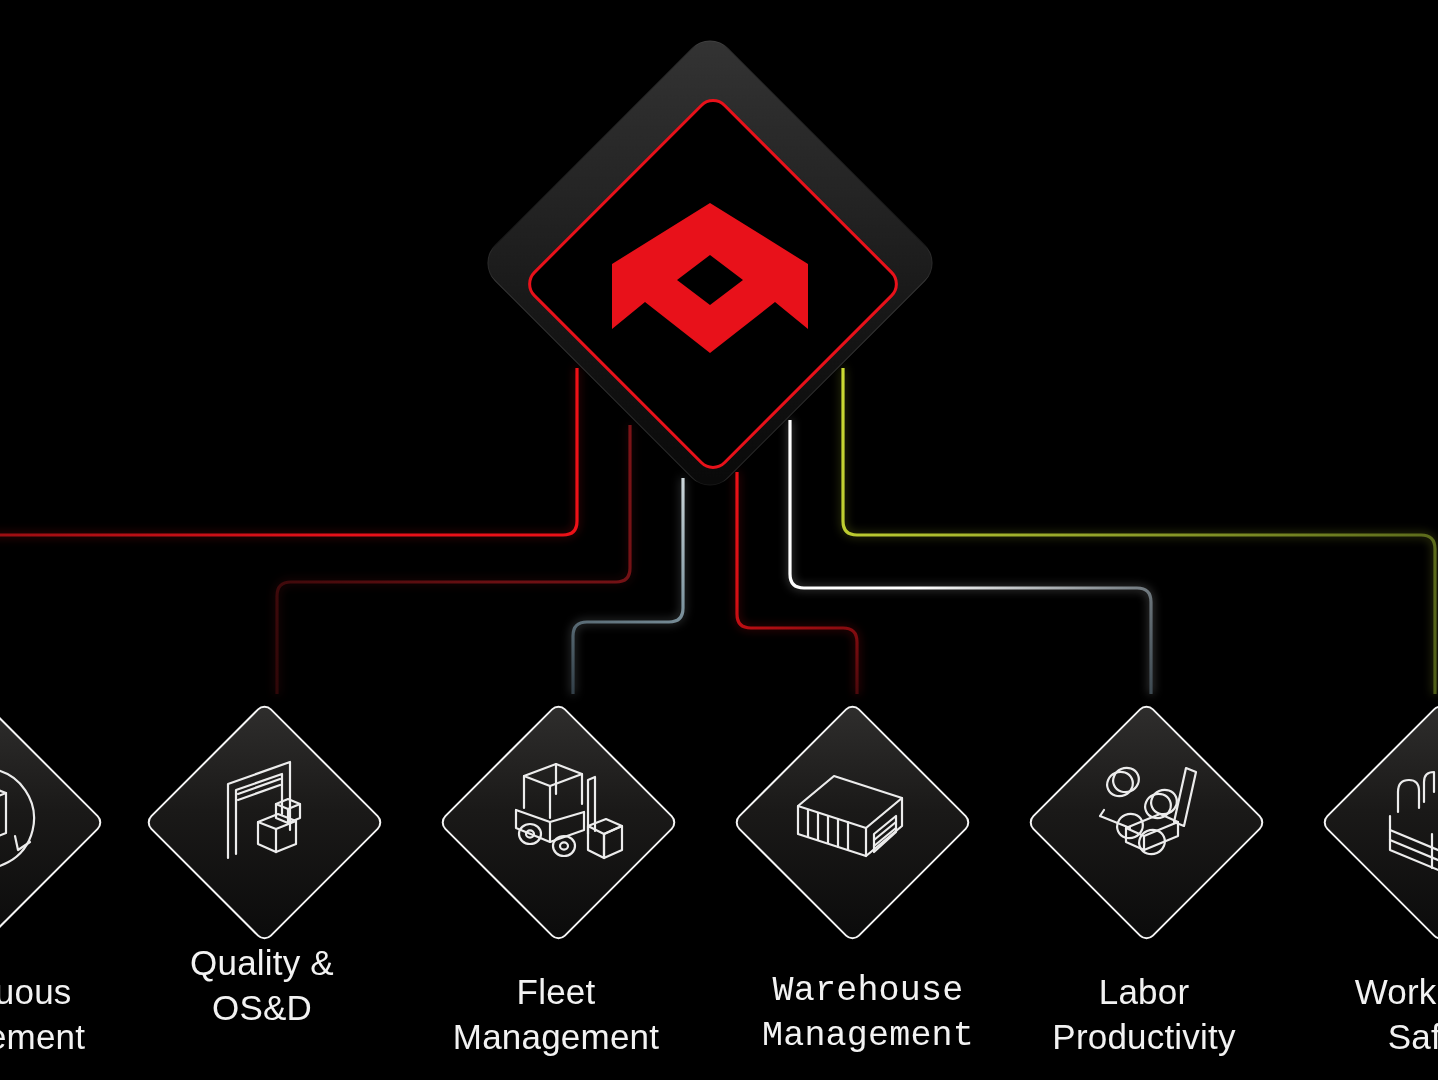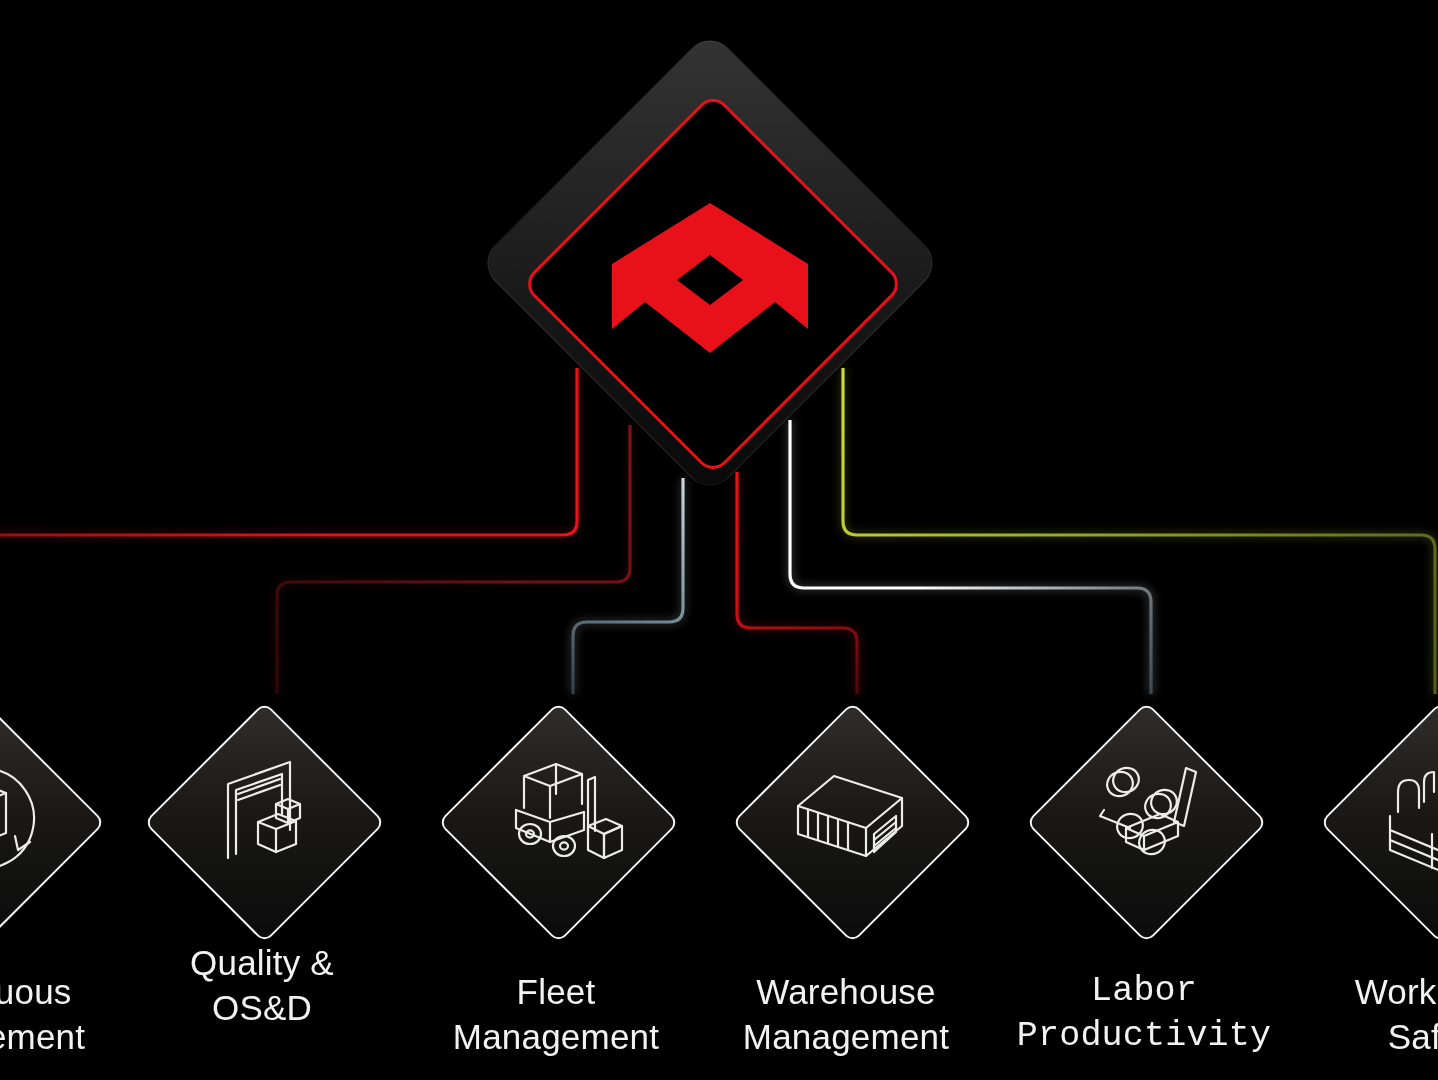--- a/index.html
+++ b/index.html
@@ -139,40 +139,40 @@
   <div class="node">
     <div class="tile" style="left: 766.5px; top: 736.5px;"></div>
     <svg class="node-icon" width="170" height="170" viewBox="-85 -85 170 170" style="left: 765px; top: 735px;">
     <path d="M-52,-14 L-16,-44 L52,-22 L16,8 Z"></path>
     <path d="M-52,-14 L-52,14 L16,36 L16,8"></path>
     <path d="M-42,-10 L-42,17 M-32,-7 L-32,20 M-22,-4 L-22,23 M-12,-1 L-12,27 M-2,2 L-2,30"></path>
     <path d="M16,36 L52,6 L52,-22"></path>
     <path d="M24,14 L46,-4 L46,12 L24,32 Z"></path>
     <path d="M24,20 L46,2 M24,26 L46,8"></path>
         </svg>
-    <div class="label" style="left: 676px; top: 969px;">Warehouse
+    <div class="label" style="left: 698px; top: 969px; font-family: Liberation Mono, monospace;">Warehouse
 Management</div>
   </div>
 
   <div class="node">
     <div class="tile" style="left: 1060.5px; top: 736.5px;"></div>
     <svg class="node-icon" width="170" height="170" viewBox="-85 -85 170 170" style="left: 1059px; top: 735px;">
     <path d="M42,-52 L52,-48 L40,6 L30,2 Z"></path>
     <path d="M-18,8 L16,-6 L34,2 L0,16 Z"></path>
     <path d="M-18,8 L-18,22 L0,30 L0,16"></path>
     <path d="M0,30 L34,16 L34,2"></path>
     <path d="M-44,-4 L-14,8 M-44,-4 L-40,-10"></path>
     <ellipse cx="-24" cy="-36" rx="13" ry="12" transform="rotate(-24 -24 -36)"></ellipse>
     <ellipse cx="-18" cy="-40" rx="13" ry="12" transform="rotate(-24 -18 -40)"></ellipse>
     <ellipse cx="14" cy="-14" rx="13" ry="12" transform="rotate(-24 14 -14)"></ellipse>
     <ellipse cx="20" cy="-18" rx="13" ry="12" transform="rotate(-24 20 -18)"></ellipse>
     <ellipse cx="-14" cy="6" rx="13" ry="12" transform="rotate(-24 -14 6)"></ellipse>
     <ellipse cx="8" cy="22" rx="13" ry="12" transform="rotate(-24 8 22)"></ellipse>
         </svg>
-    <div class="label" style="left: 974px; top: 969px; font-family: Liberation Mono, monospace;">Labor
+    <div class="label" style="left: 974px; top: 969px;">Labor
 Productivity</div>
   </div>
 
   <div class="node">
     <div class="tile" style="left: 1354.5px; top: 736.5px;"></div>
     <svg class="node-icon" width="170" height="170" viewBox="-85 -85 170 170" style="left: 1353px; top: 735px;">
     <path d="M-40,-8 L-40,-28 Q-40,-40 -29,-40 Q-19,-40 -19,-29 L-19,-12"></path>
     <path d="M-14,-18 L-14,-38 Q-14,-48 -4,-48 L-4,-28"></path>
     <path d="M-48,-4 L-48,30 L10,54"></path>
     <path d="M-48,10 L12,35 M-48,20 L12,45"></path>

